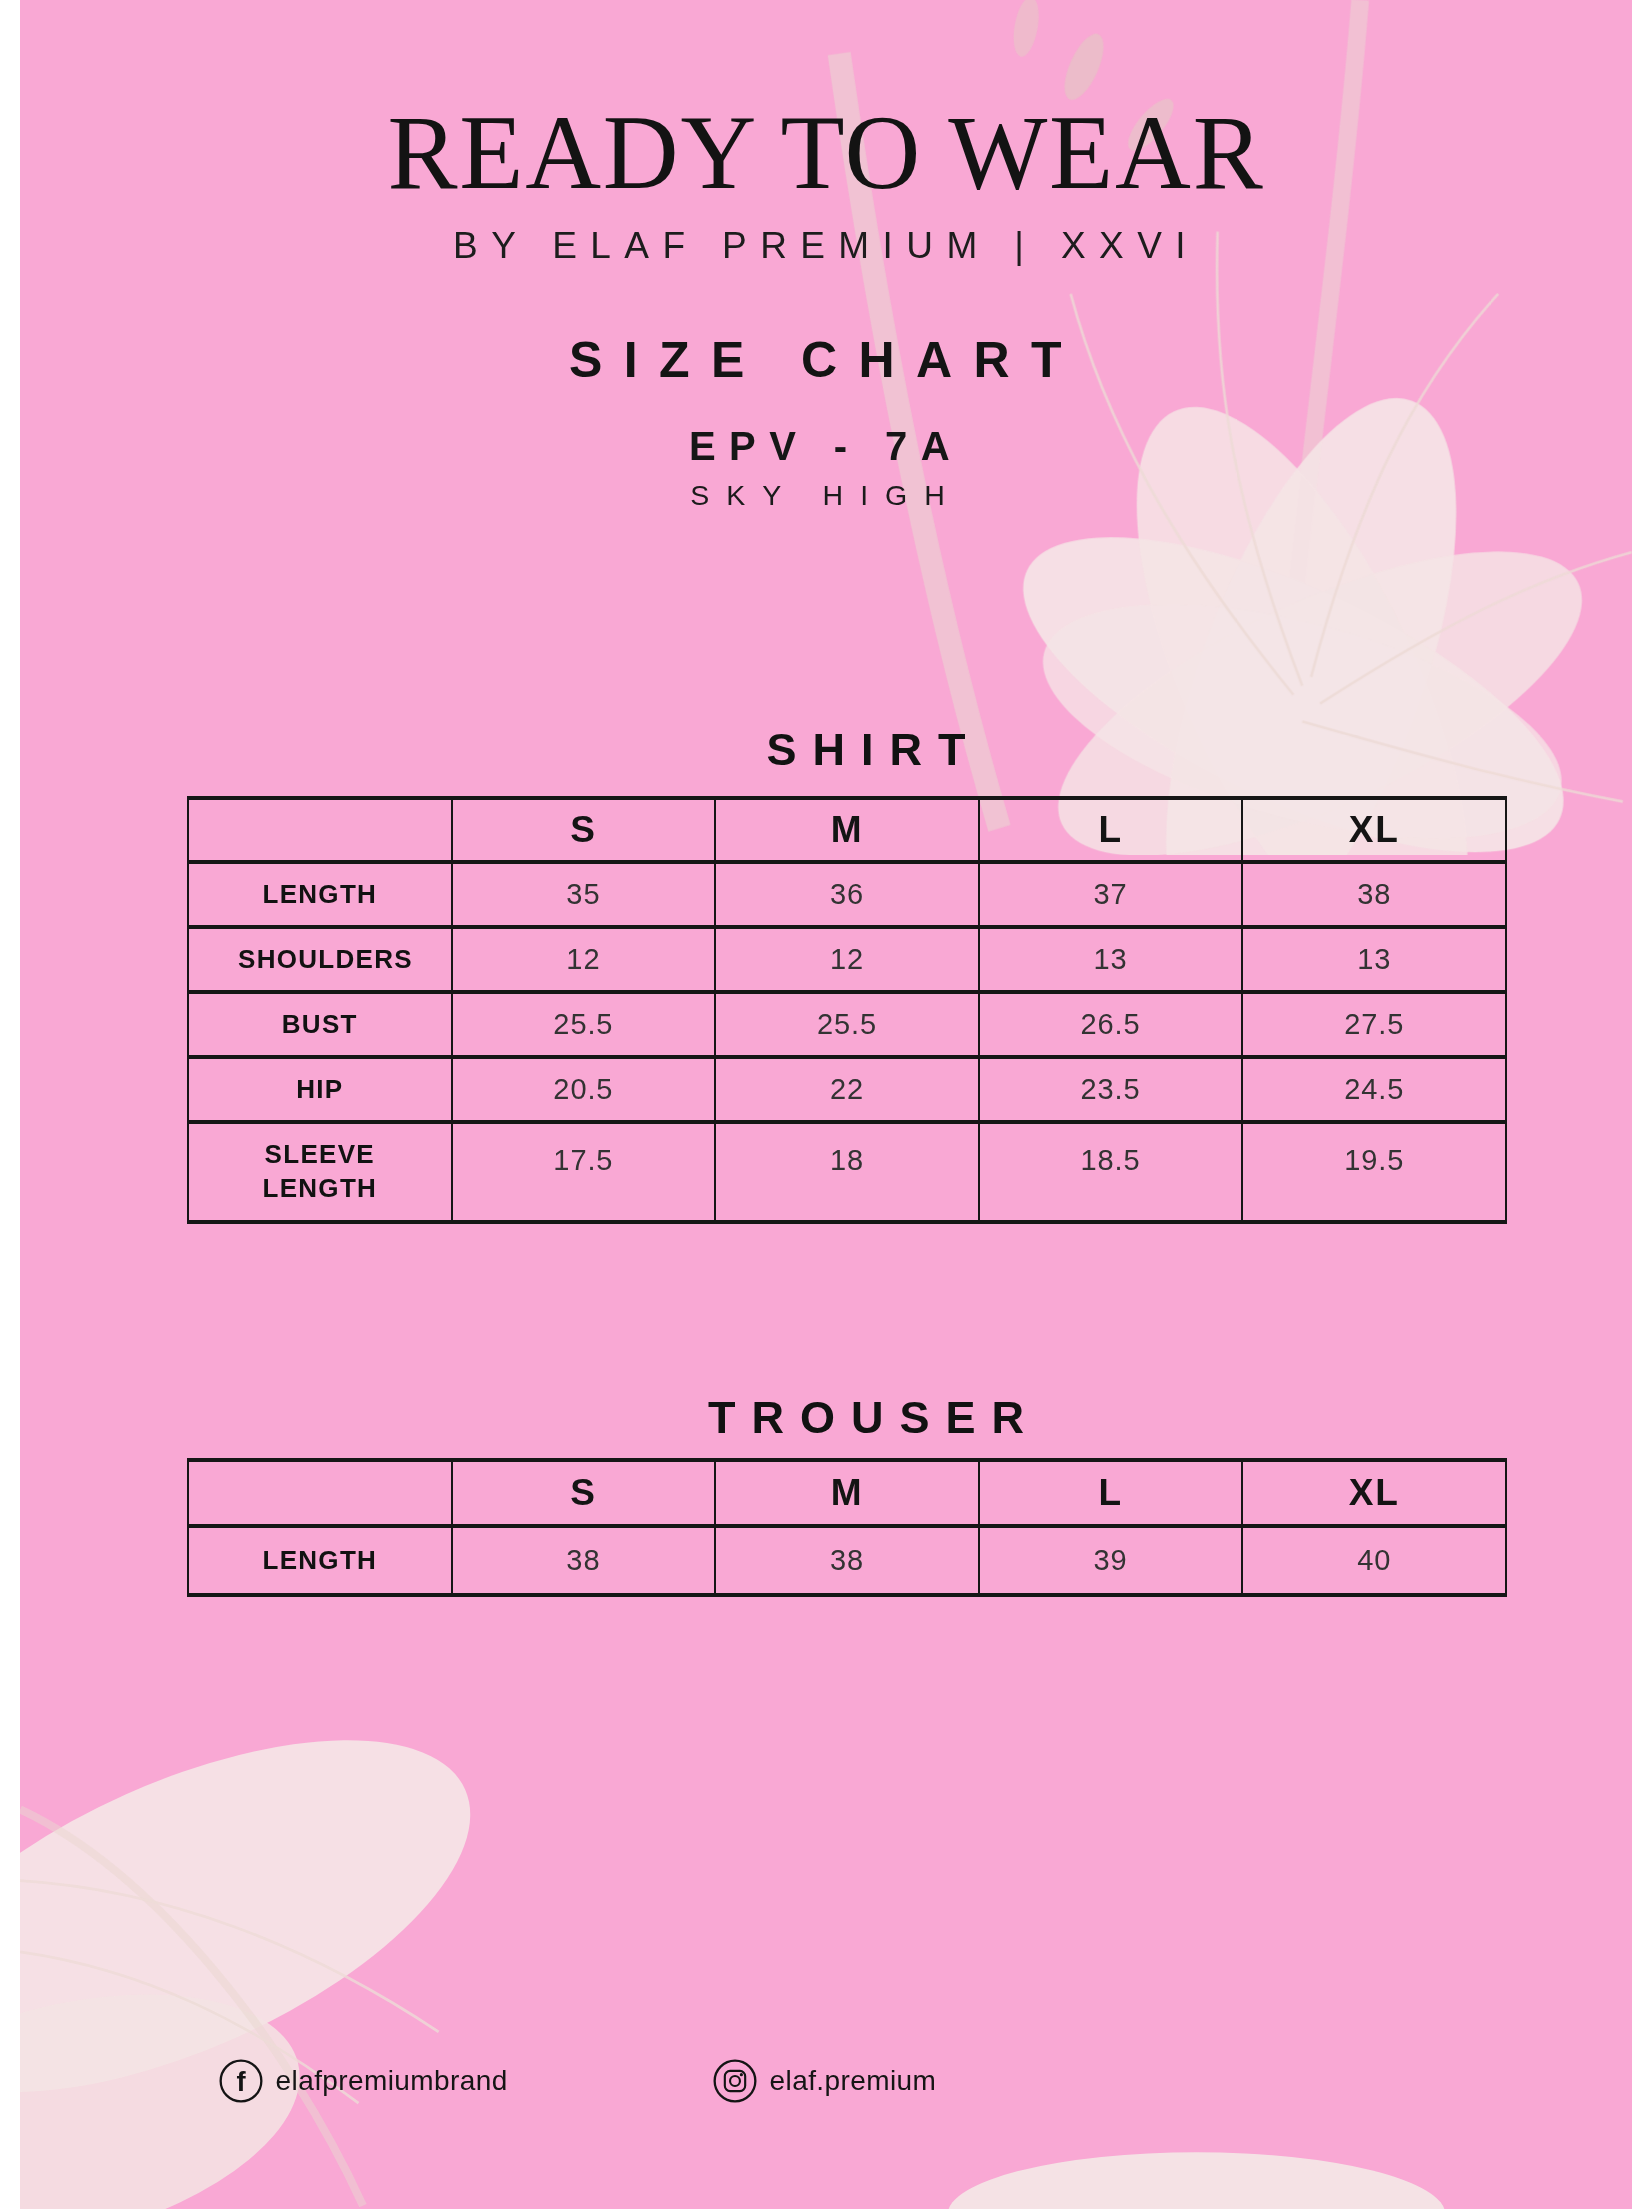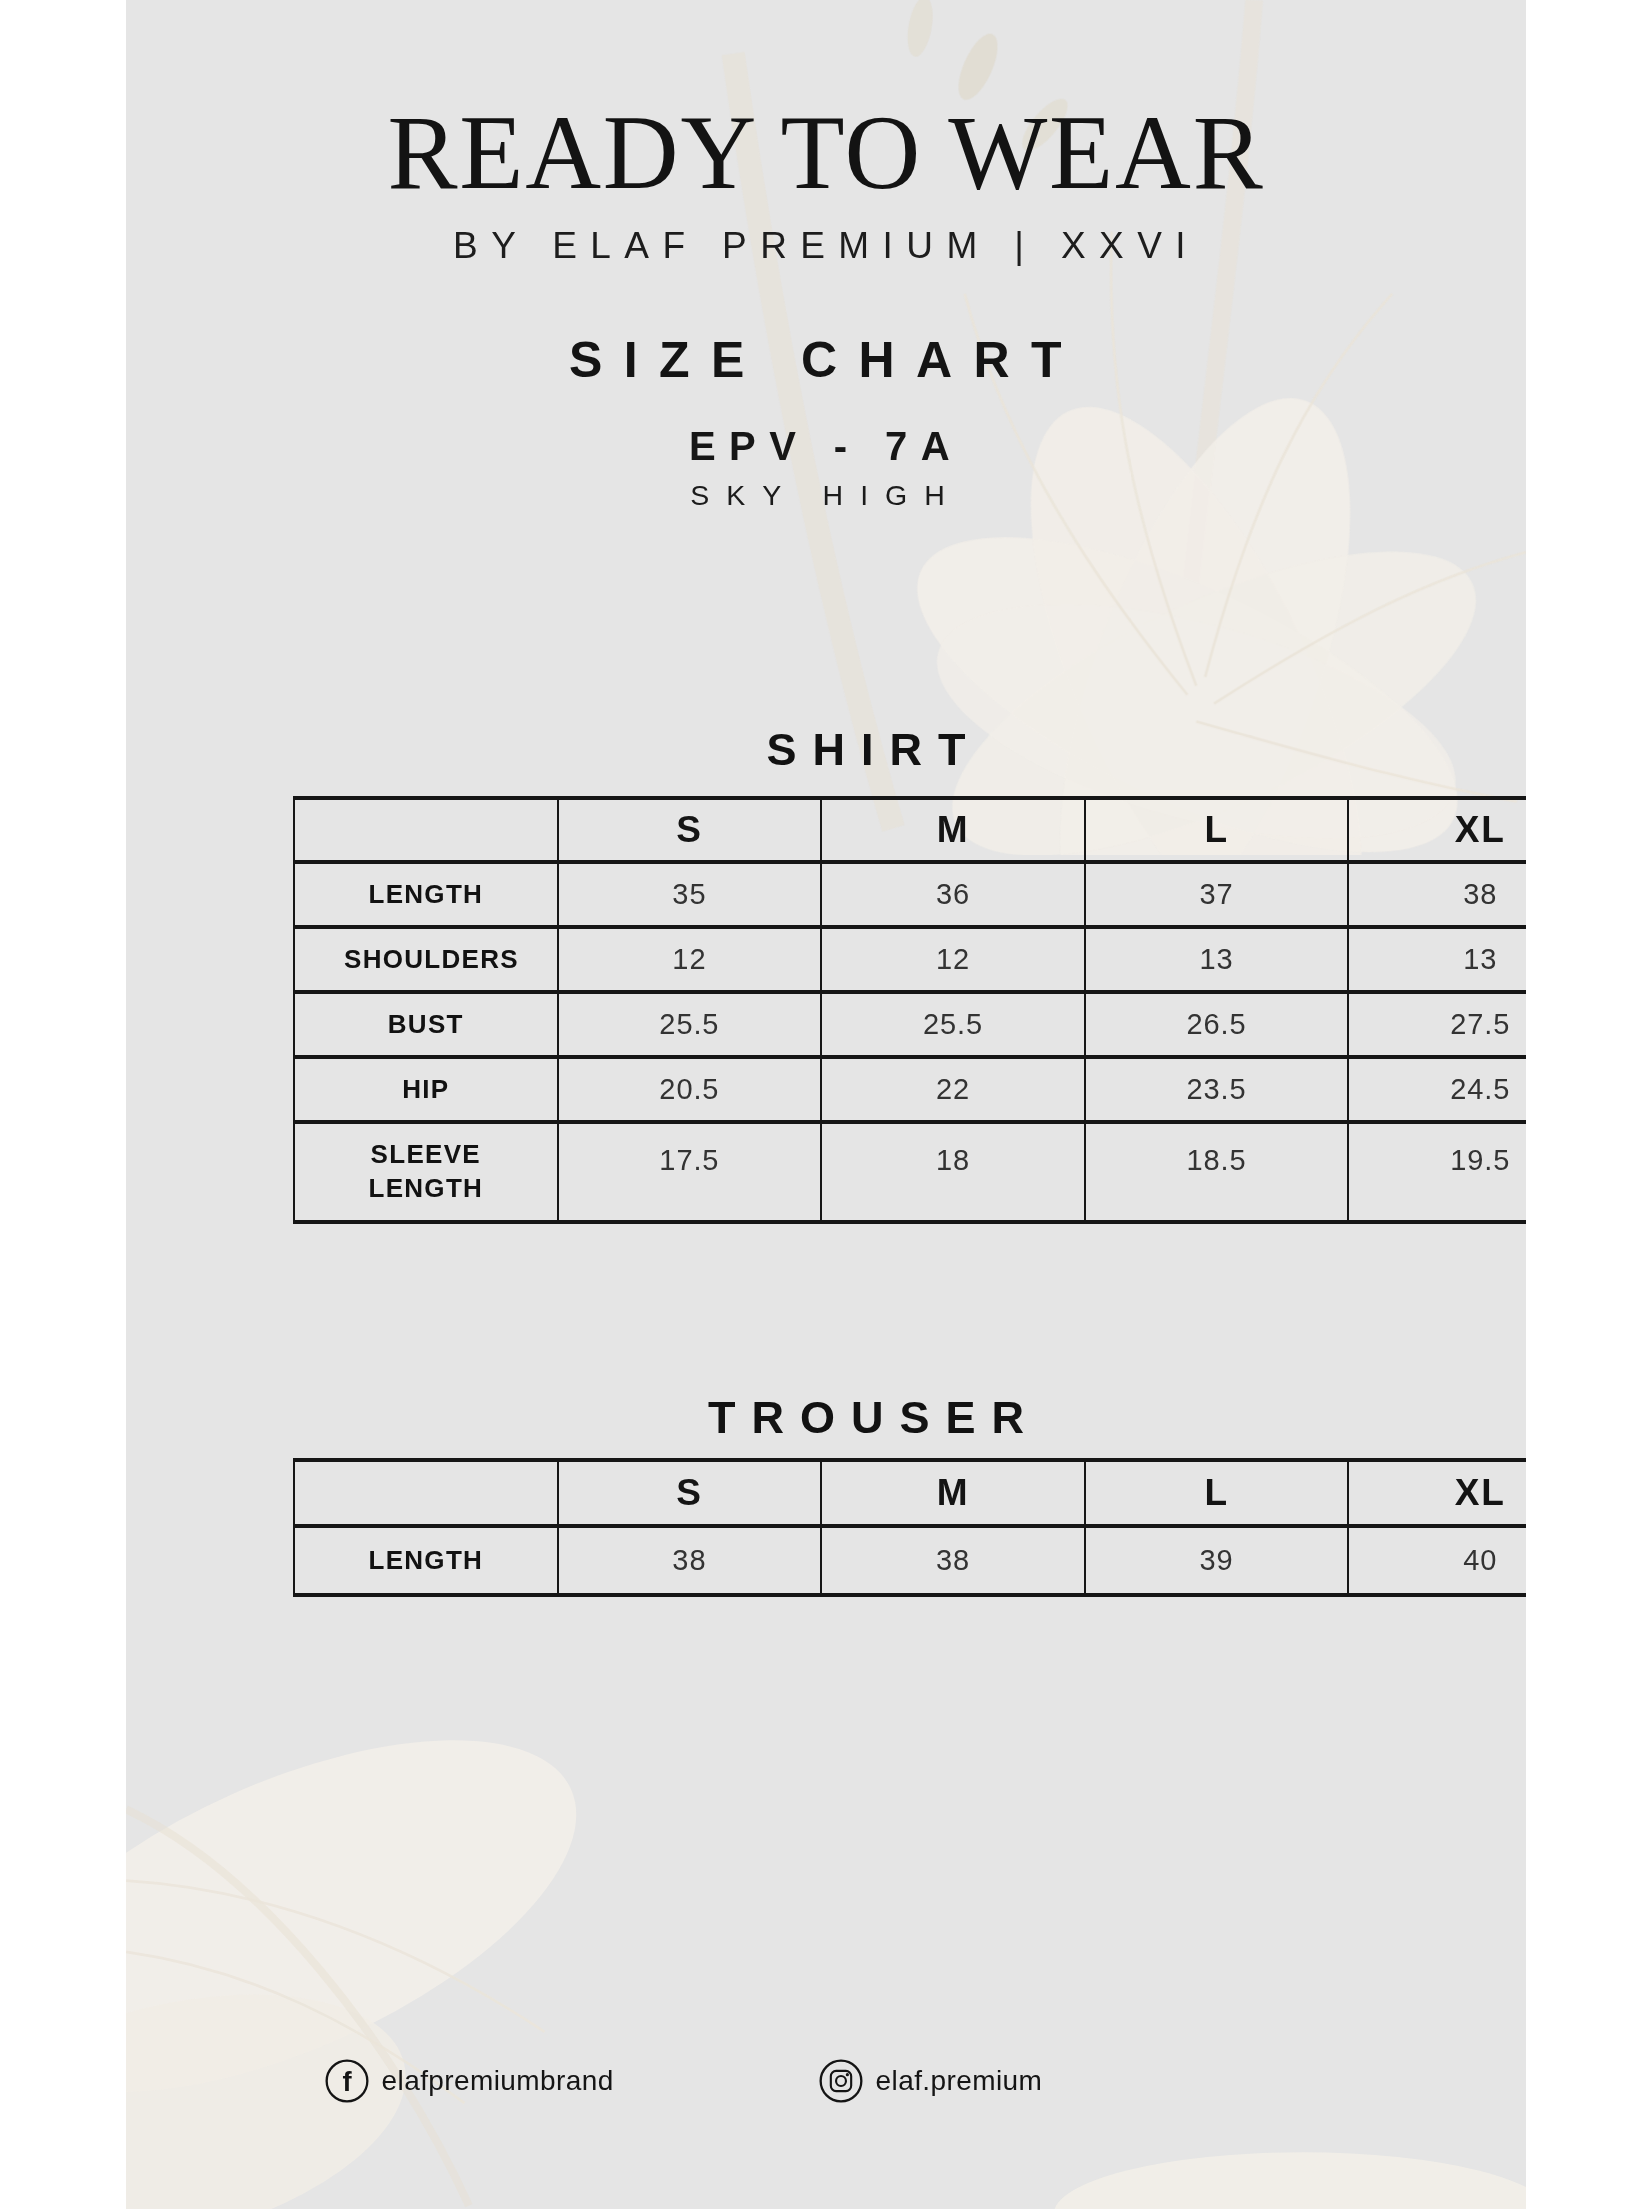--- a/index.html
+++ b/index.html
@@ -1,20 +1,20 @@
 <!DOCTYPE html>
 <html style="font-size:14.3px"><head>
 <meta charset="utf-8">
 <style>
   html,body{margin:0;padding:0;background:#ffffff;}
   .page{
     position:relative;
-    width:1400px;height:2210px;
+    width:1612px;height:2210px;
     margin:0 auto;
-    background:#e5e5e5;
+    background:#f9a8d4;
     overflow:hidden;
     font-family:"Liberation Sans", sans-serif;
     color:#161616;
   }
   .centered{
     position:absolute;left:0;width:100%;
     text-align:center;white-space:nowrap;
   }
   .brand-title{
     top:100px;

